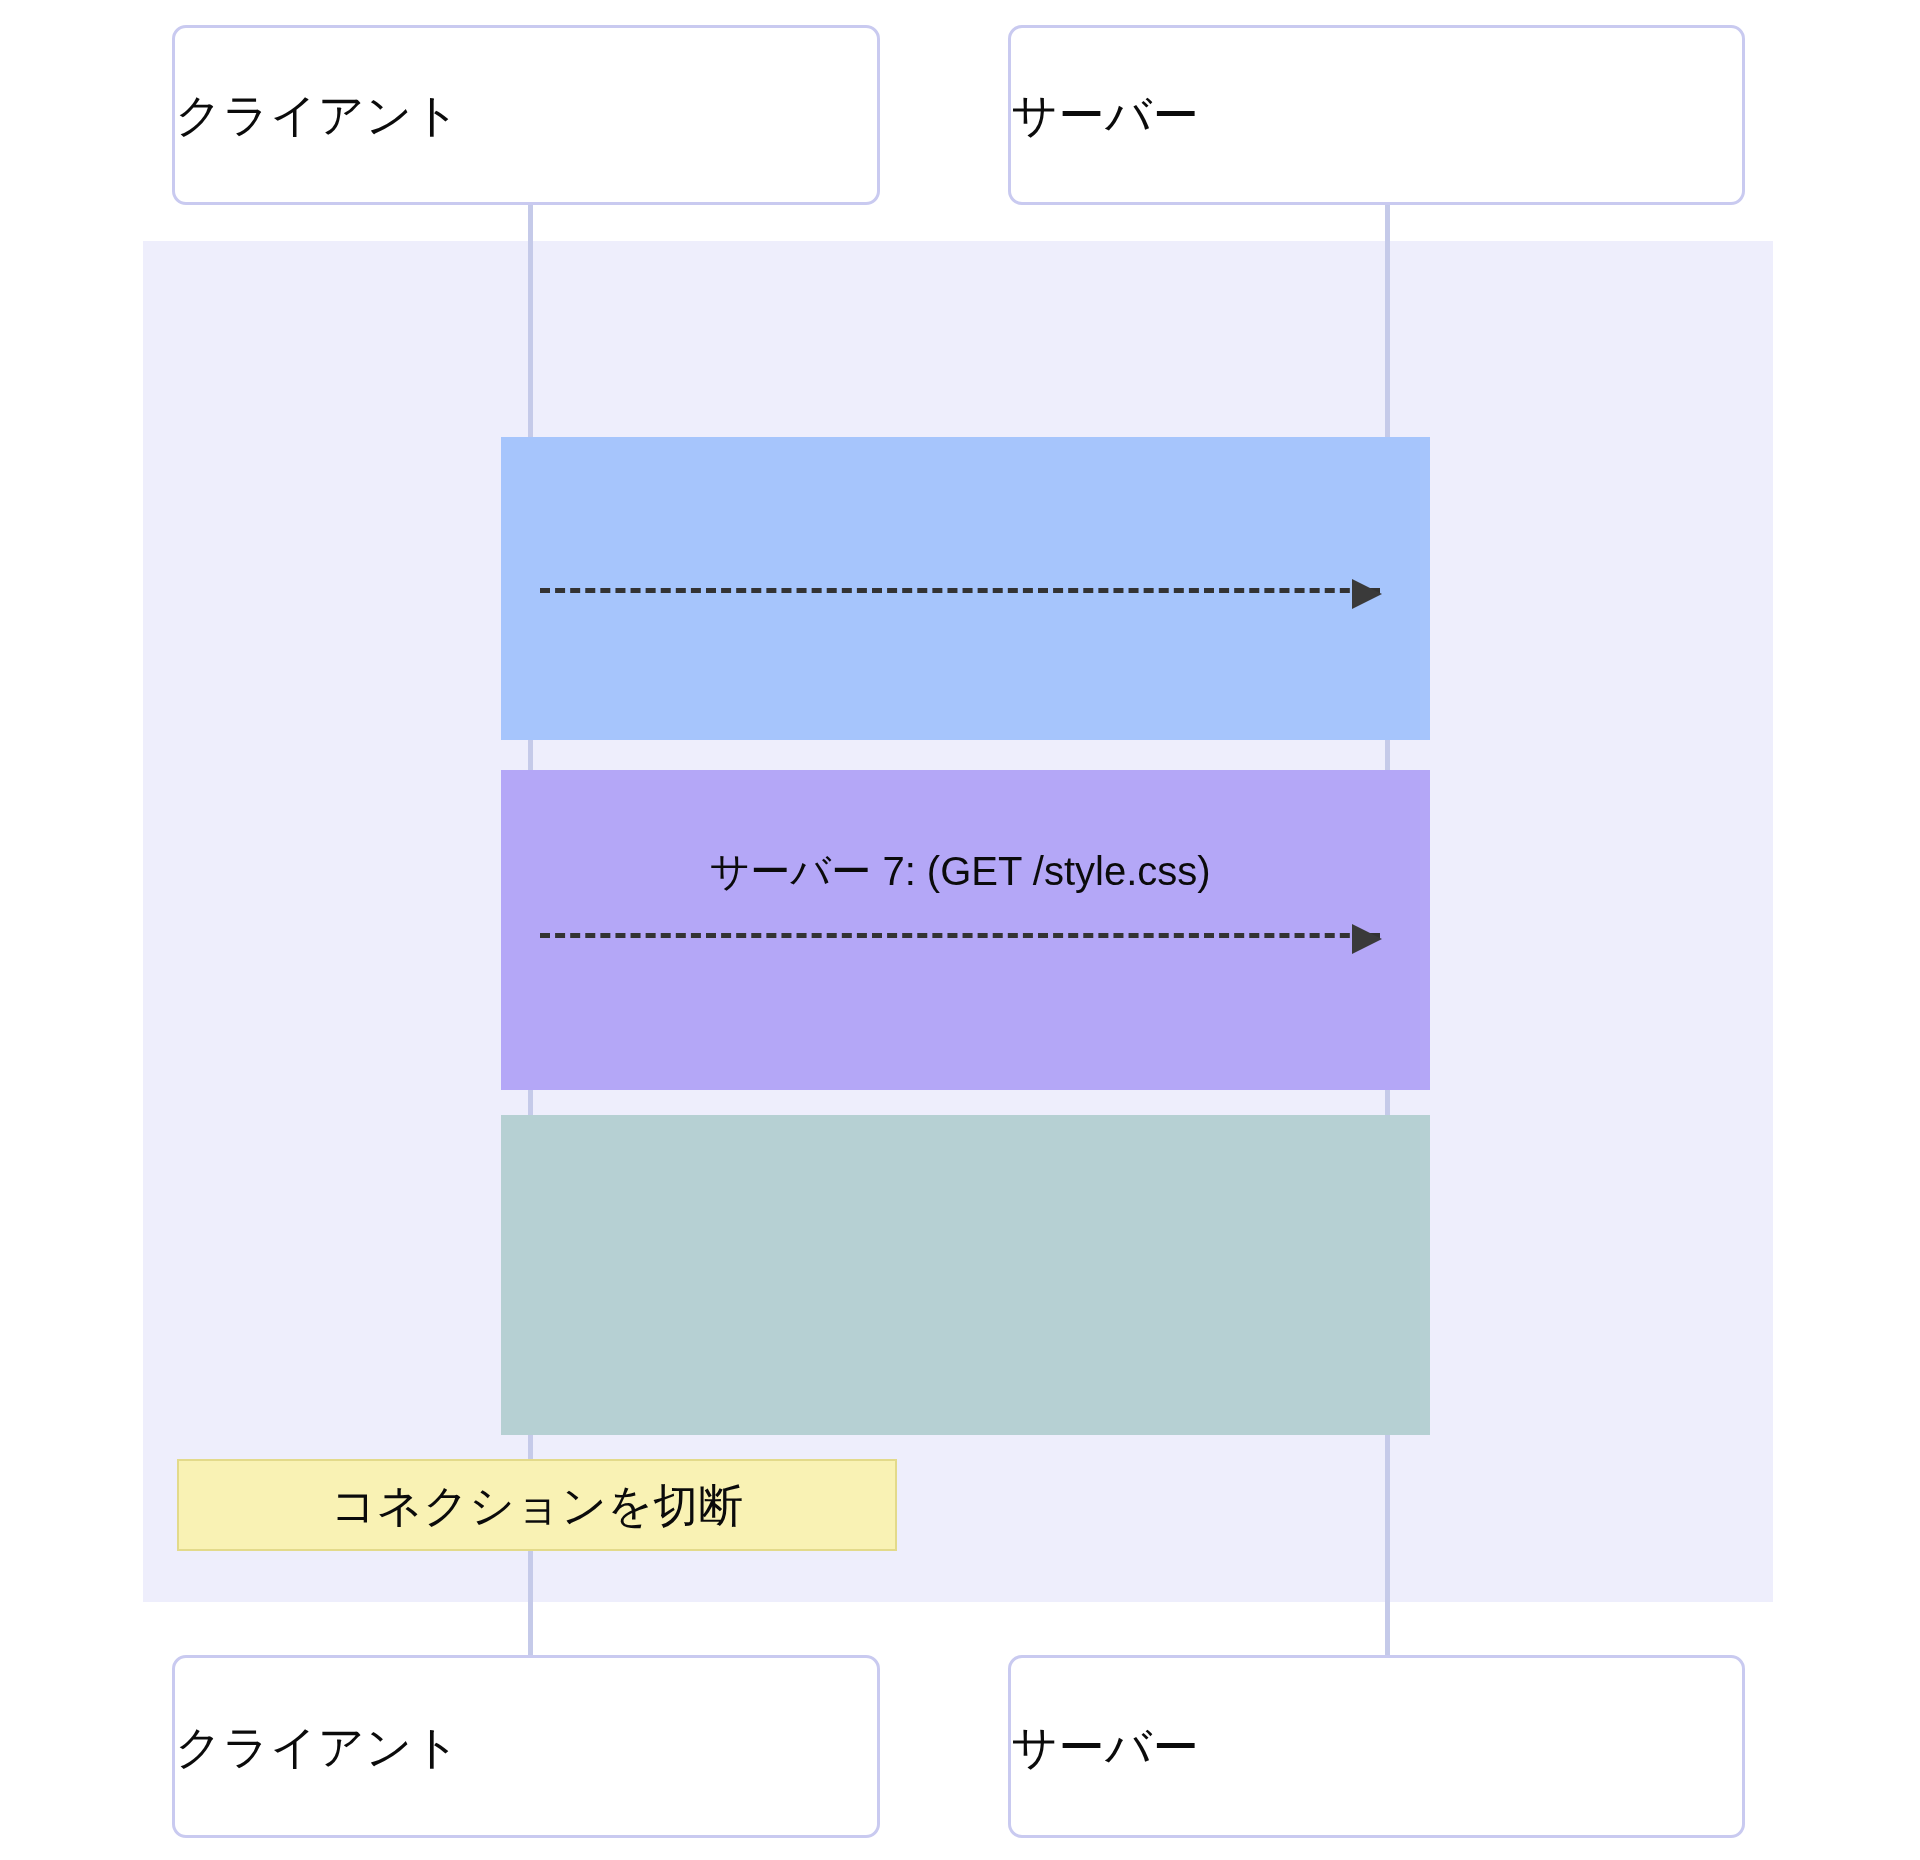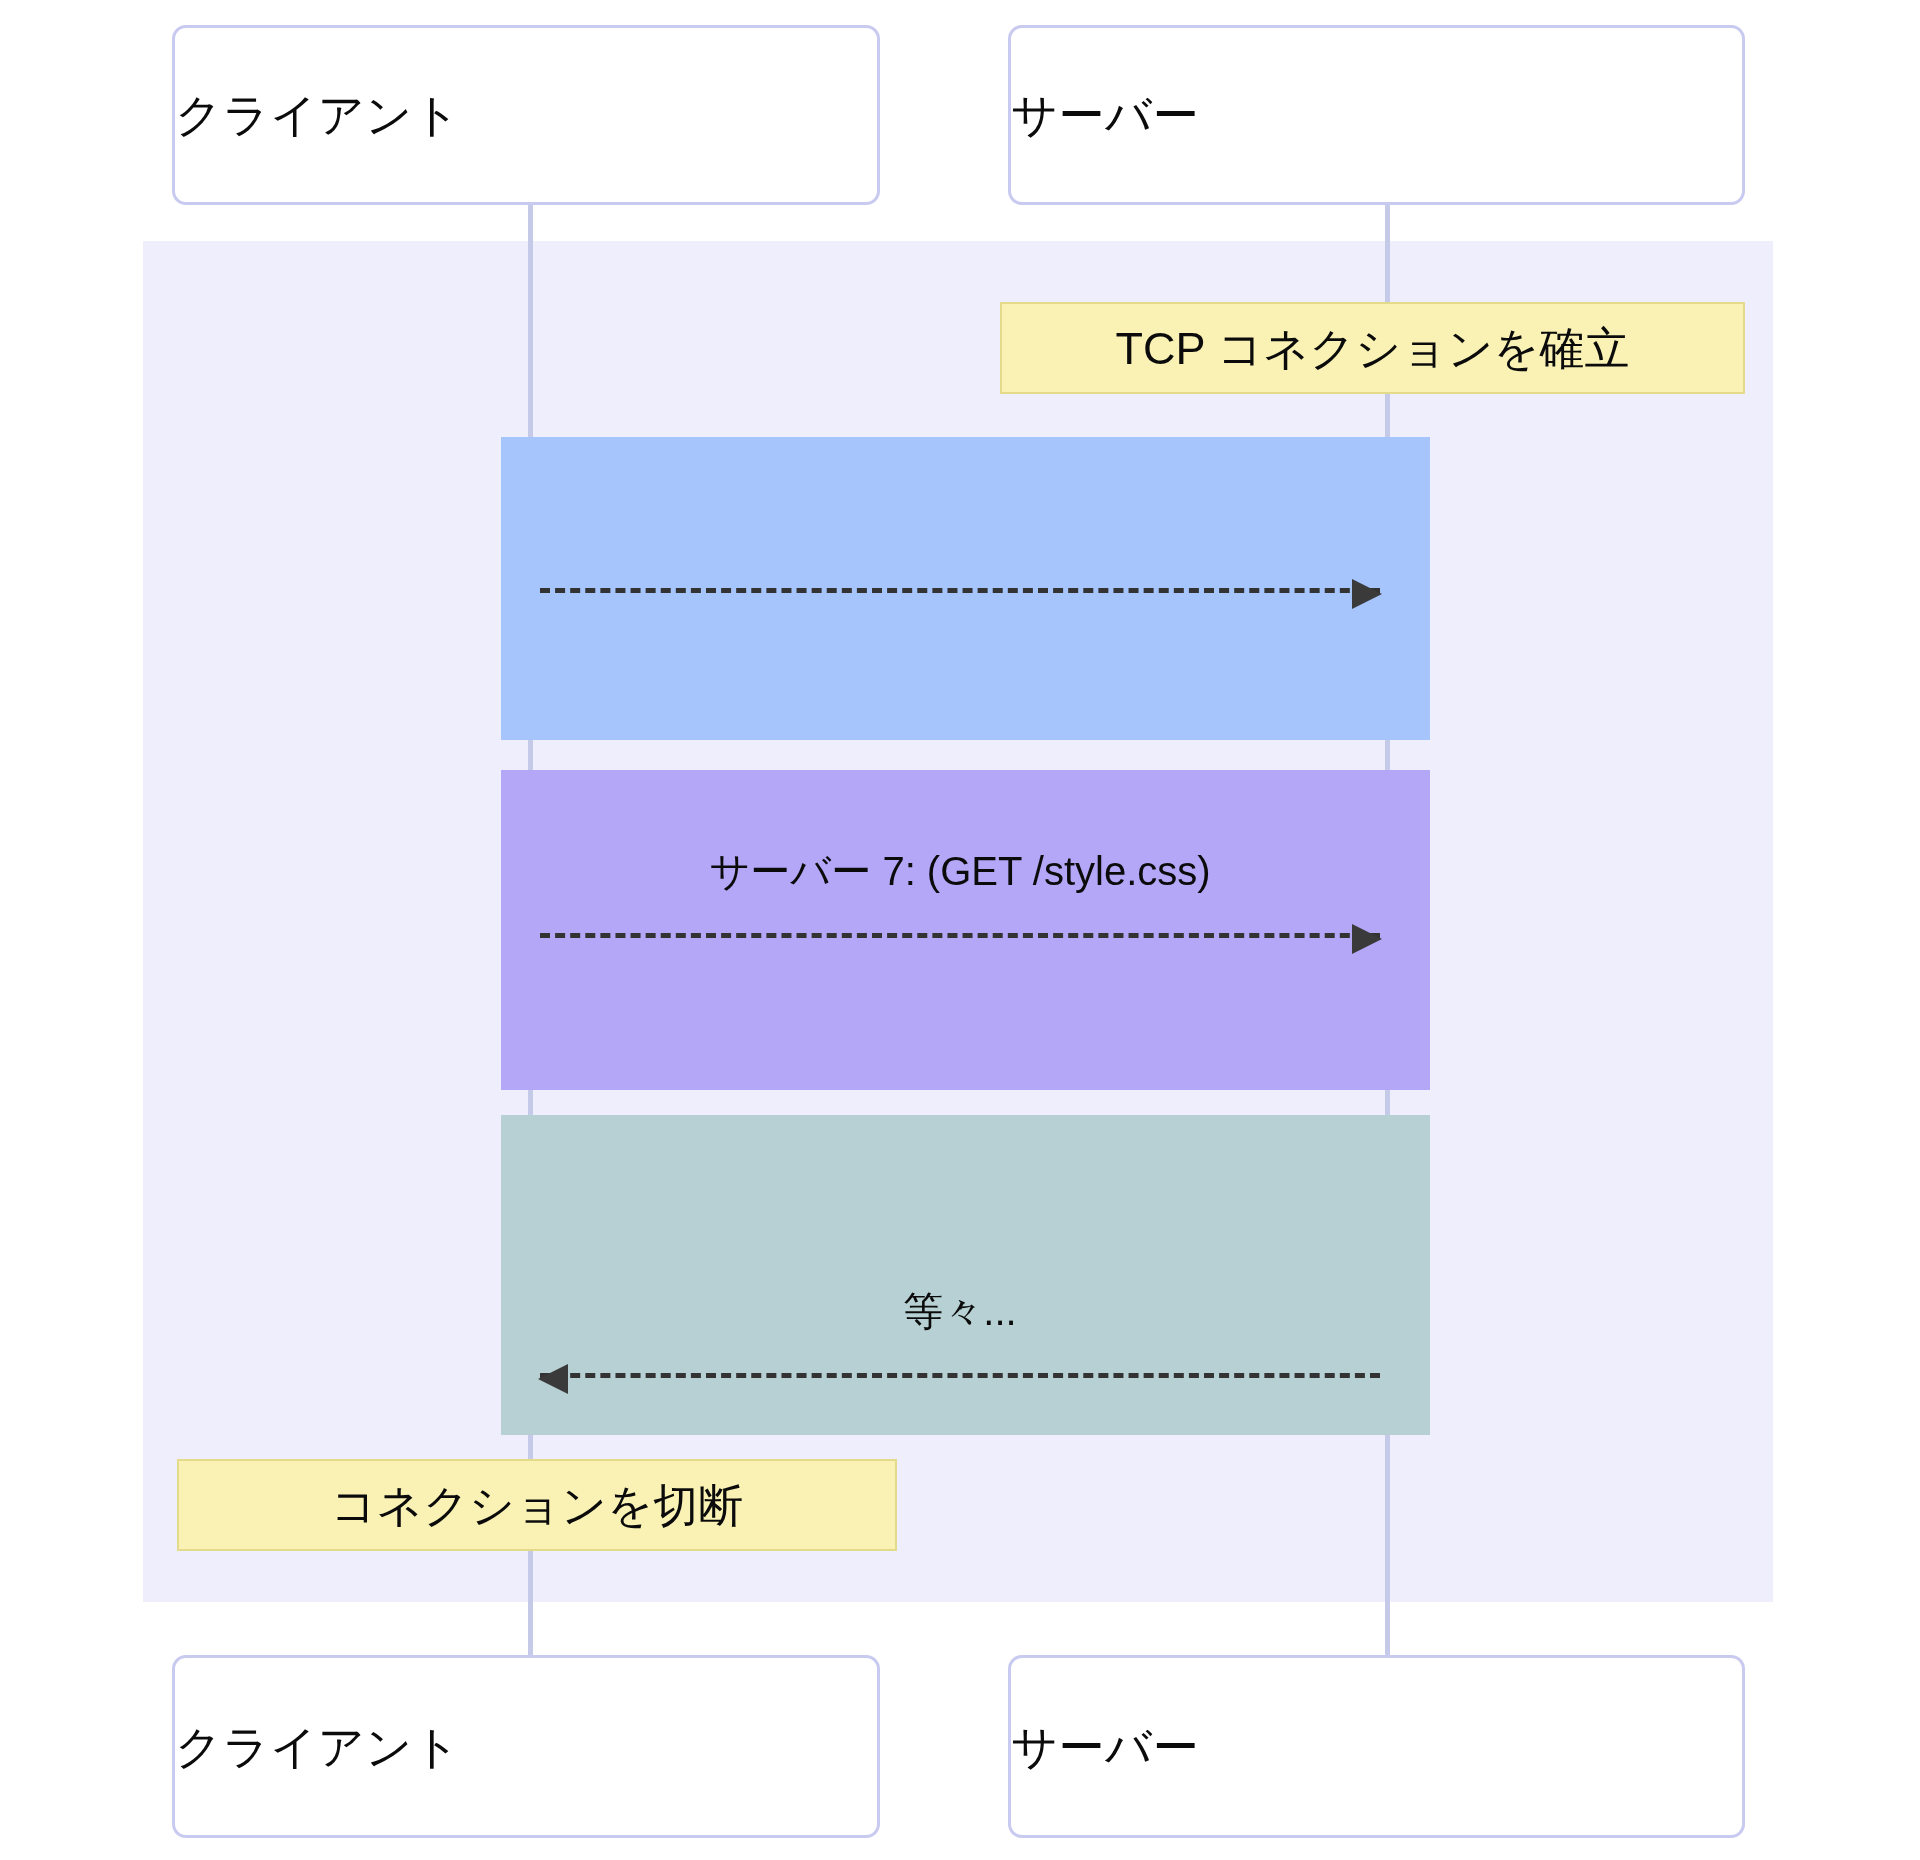--- a/index.html
+++ b/index.html
@@ -124,23 +124,20 @@
   <div class="lifeline" style="left:1385px; top:205px; height:1450px;"></div>
 
   <div class="participant-box" style="left:172px; top:25px; width:708px; height:180px;">
     <span class="participant-label">クライアント</span>
   </div>
 
   <div class="participant-box" style="left:1008px; top:25px; width:737px; height:180px;">
     <span class="participant-label">サーバー</span>
   </div>
 
-  <div class="note" style="left:1000px; top:302px; width:745px; height:92px;">
-    <span class="note-label">TCP コネクションを確立</span>
-  </div>
 
   <div class="stream-block" style="left:501px; top:437px; width:929px; height:303px; background:#a6c5fc;"></div>
 
   <div class="message" style="left:540px; top:500px; width:840px; height:90px;">
     <div class="msg-line" style="top:88px;">
       <span class="arrow-head right"></span>
     </div>
   </div>
 
 
@@ -150,26 +147,20 @@
     <span class="message-label" style="top:6px;">サーバー 7: (GET /style.css)</span>
     <div class="msg-line" style="top:88px;">
       <span class="arrow-head right"></span>
     </div>
   </div>
 
 
   <div class="stream-block" style="left:501px; top:1115px; width:929px; height:320px; background:#b6d0d3;"></div>
 
 
-  <div class="message" style="left:540px; top:1285px; width:840px; height:90px;">
-    <span class="message-label" style="top:6px;">等々...</span>
-    <div class="msg-line" style="top:88px;">
-      <span class="arrow-head left"></span>
-    </div>
-  </div>
 
   <div class="note" style="left:177px; top:1459px; width:720px; height:92px;">
     <span class="note-label">コネクションを切断</span>
   </div>
 
   <div class="participant-box" style="left:172px; top:1655px; width:708px; height:183px;">
     <span class="participant-label">クライアント</span>
   </div>
 
   <div class="participant-box" style="left:1008px; top:1655px; width:737px; height:183px;">

